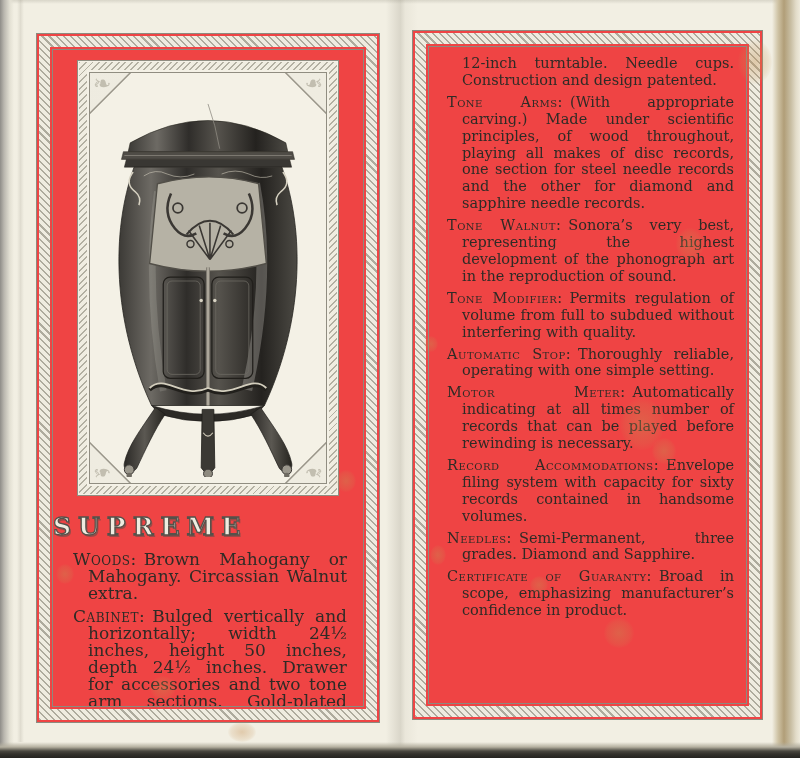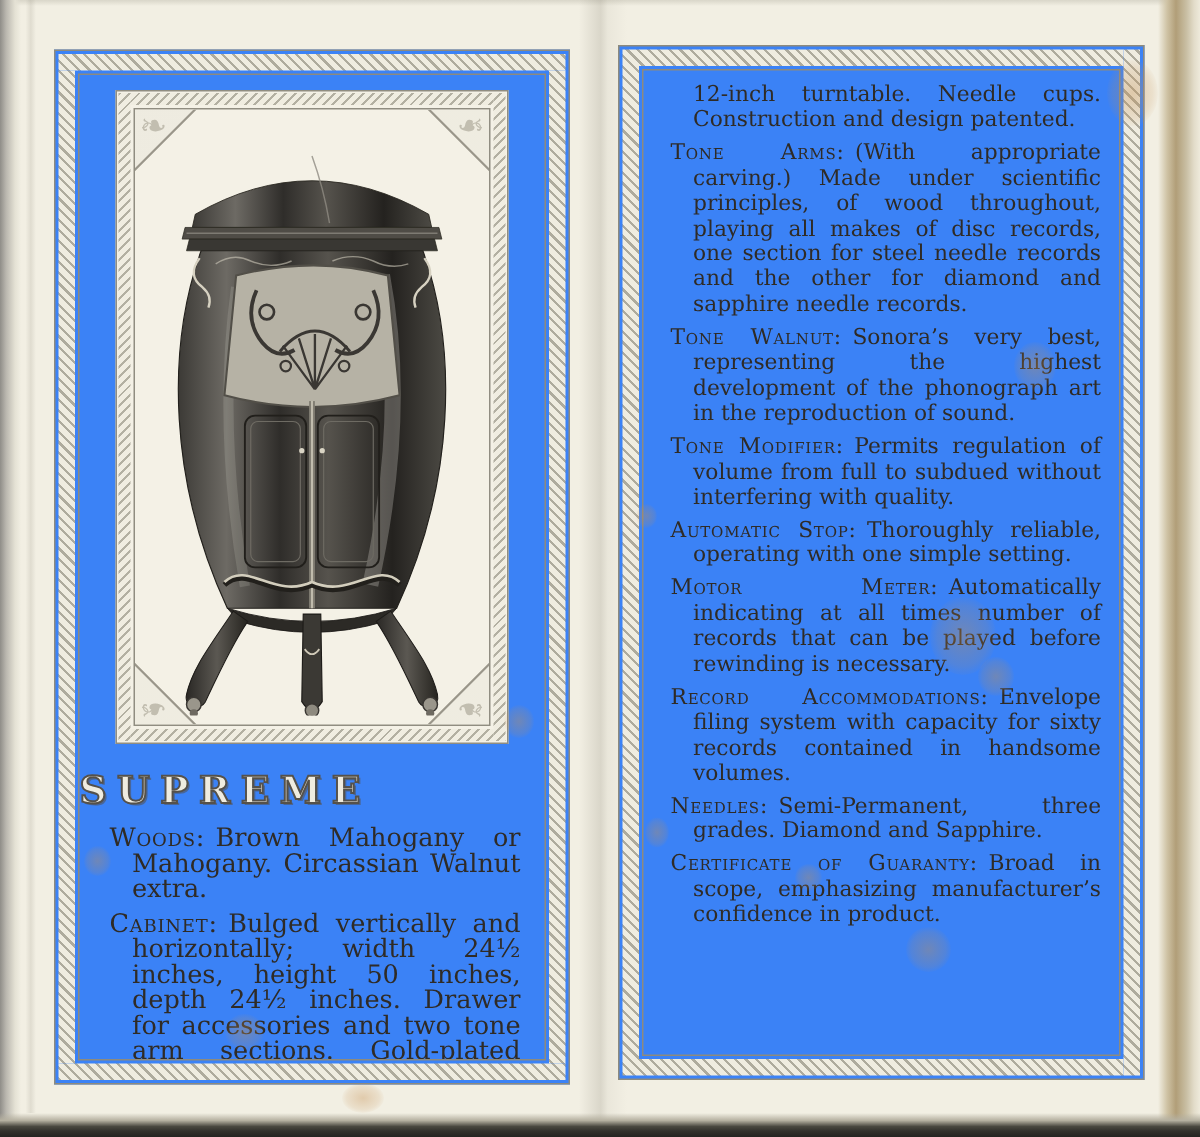--- a/index.html
+++ b/index.html
@@ -19,21 +19,21 @@
   .gutter{position:absolute;left:386px;top:0;width:32px;height:758px;
     background:linear-gradient(90deg,rgba(130,125,110,0) 0,rgba(130,125,110,.22) 45%,rgba(160,155,140,.10) 60%,rgba(130,125,110,0) 100%);}
   .crease{position:absolute;left:17px;top:0;width:7px;height:742px;
     background:linear-gradient(90deg,rgba(140,135,120,0),rgba(140,135,120,.18),rgba(140,135,120,0));}
 
   
   .stain{position:absolute;border-radius:50%;pointer-events:none;
     background:radial-gradient(ellipse at center,rgba(196,143,82,.38) 0,rgba(196,143,82,.16) 55%,rgba(196,143,82,0) 75%);}
 
   
-  .page{position:absolute;border:1px solid #8d8a7e;background:#3b82f6;box-sizing:border-box;}
+  .page{position:absolute;border:1px solid #8d8a7e;background:#ef4444;box-sizing:border-box;}
   .band{position:absolute;inset:2px;border:11px solid transparent;box-sizing:border-box;
     border-image:repeating-linear-gradient(45deg,#aeab9d 0,#aeab9d 1.5px,#efece0 1.5px,#efece0 5px) 11;}
   .inner{position:absolute;inset:15px;border:1px solid #8d8a7e;box-sizing:border-box;overflow:hidden;}
 
   
   .ill-frame{position:relative;margin:10px auto 0;width:262px;height:436px;
     border:1px solid #908d81;box-sizing:border-box;background:#f4f1e6;}
   .ill-band{position:absolute;inset:1px;border:8px solid transparent;box-sizing:border-box;
     border-image:repeating-linear-gradient(135deg,#b3b0a2 0,#b3b0a2 1.4px,#f0ede1 1.4px,#f0ede1 4.6px) 8;}
   .ill-inner{position:absolute;inset:11px;border:1px solid #908d81;box-sizing:border-box;overflow:hidden;}

